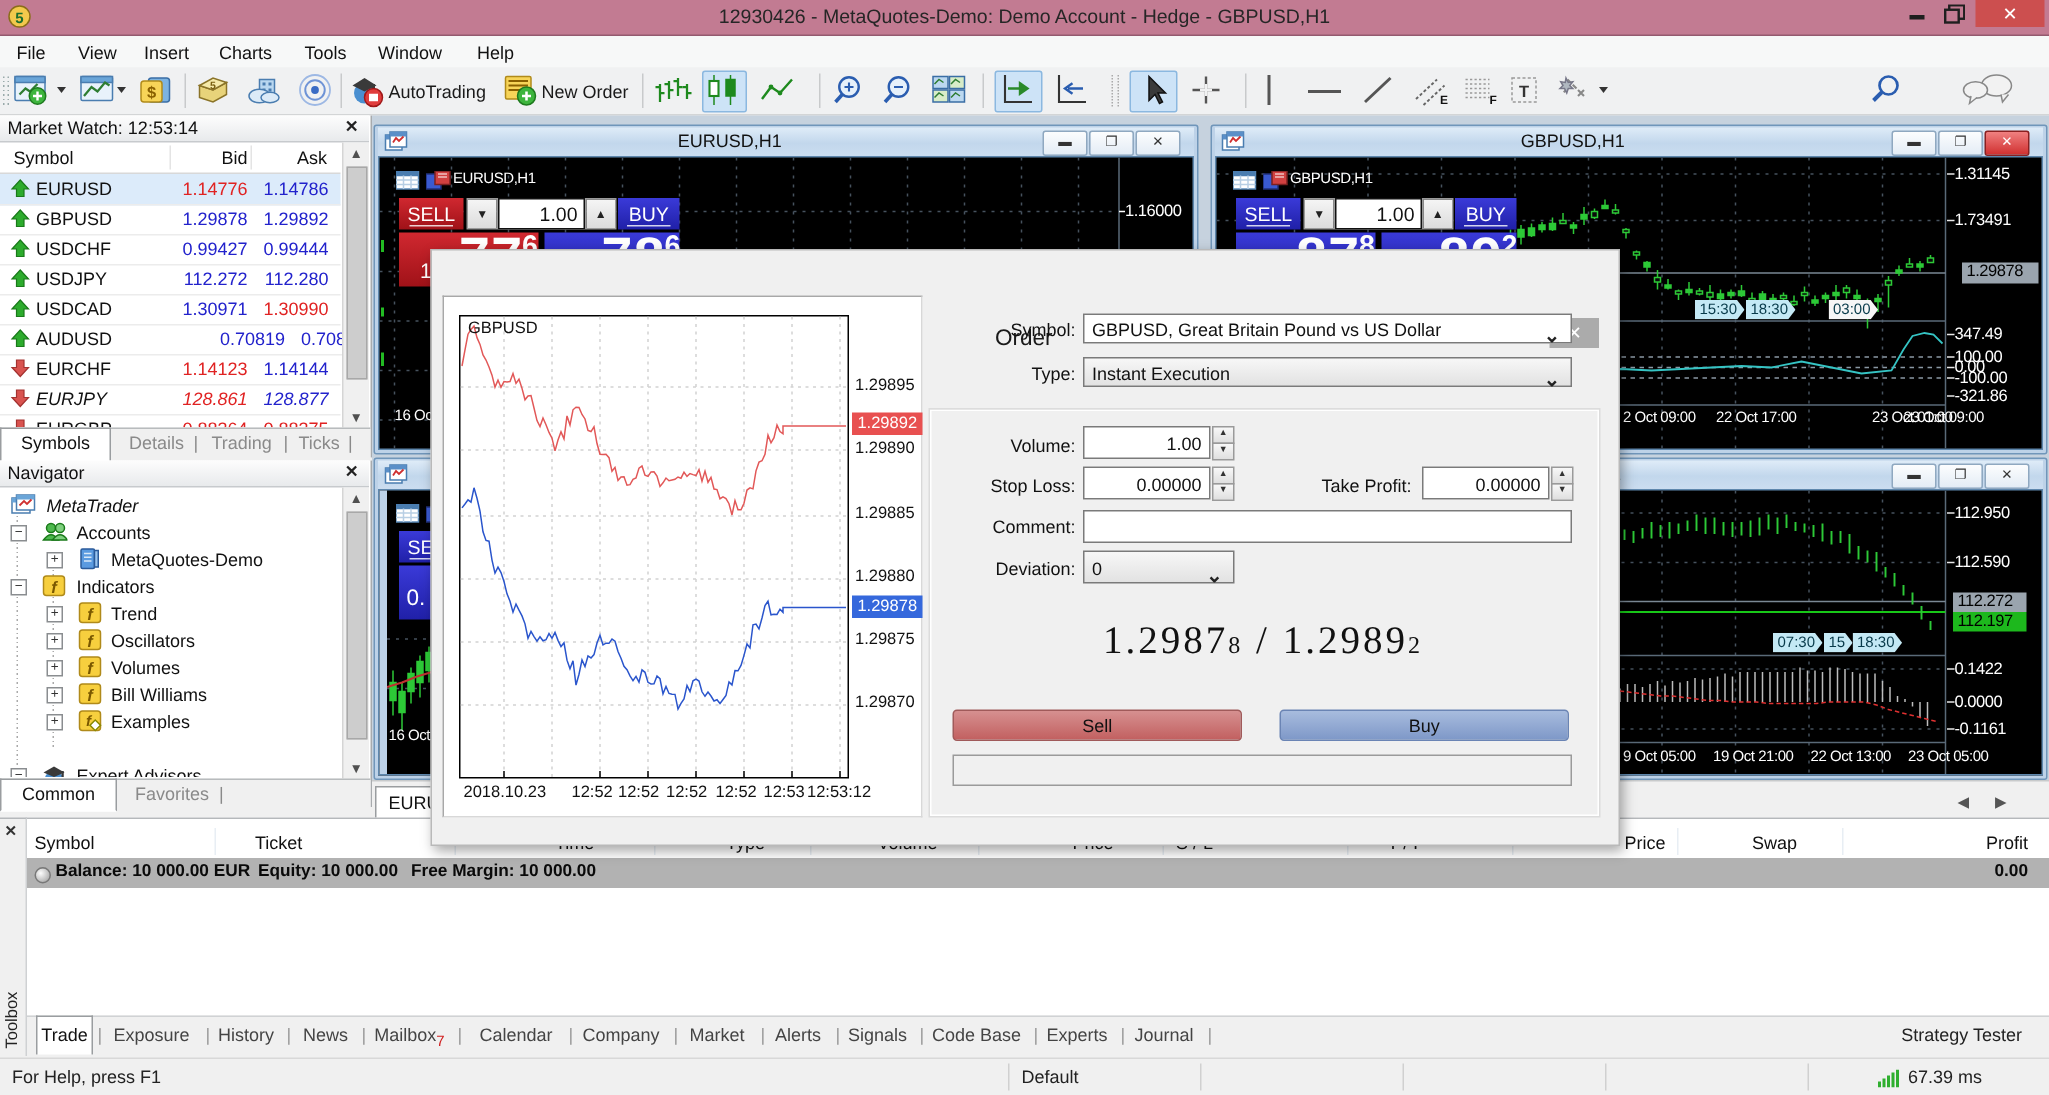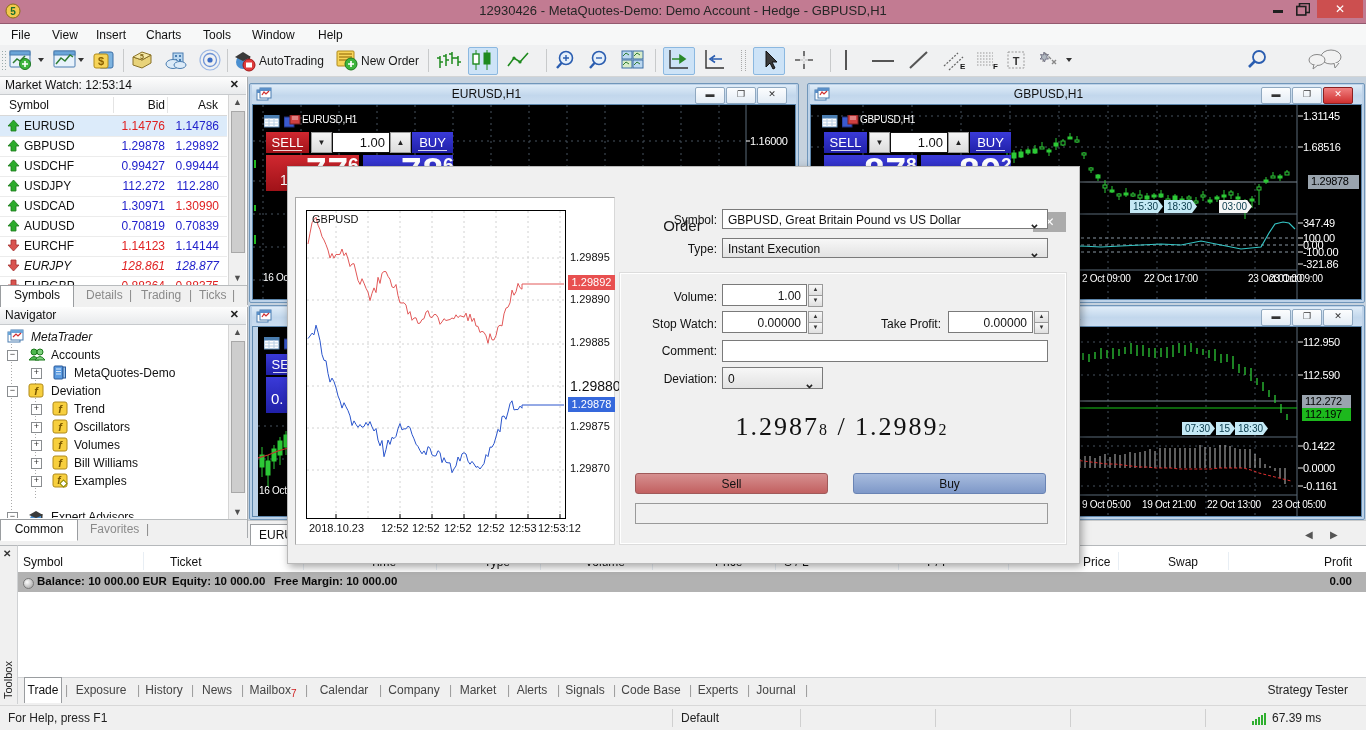--- a/index.html
+++ b/index.html
@@ -323,21 +323,21 @@
 <span class="abs mwask cblue">112.280</span>
         </div>
 <div class="abs mwrow" style="top:80px;">
 <span class="abs" style="left:7px;top:3px;"><svg width="13" height="13">
               <path d="M6.5 1 L12 7 H9 V12 H4 V7 H1 Z" fill="#2dab2d" stroke="#1a7a1a" stroke-width="0.8"></path>
             </svg></span>
 <span class="abs mwsym">USDCAD</span>
 <span class="abs mwbid cblue">1.30971</span>
 <span class="abs mwask cred">1.30990</span>
         </div>
-<div class="abs mwrow" style="top:100px;">
+<div class="abs mwrow" style="top:100px;padding-left:25px;">
 <span class="abs" style="left:7px;top:3px;"><svg width="13" height="13">
               <path d="M6.5 1 L12 7 H9 V12 H4 V7 H1 Z" fill="#2dab2d" stroke="#1a7a1a" stroke-width="0.8"></path>
             </svg></span>
 <span class="abs mwsym">AUDUSD</span>
 <span class="abs mwbid cblue">0.70819</span>
 <span class="abs mwask cblue">0.70839</span>
         </div>
 <div class="abs mwrow" style="top:120px;">
 <span class="abs" style="left:7px;top:3px;"><svg width="13" height="13">
               <path d="M6.5 12 L1 6 H4 V1 H9 V6 H12 Z" fill="#d9534f" stroke="#a33230" stroke-width="0.8"></path>
@@ -417,21 +417,21 @@
               <path d="M4 4 h5 M4 6.5 h5 M4 9 h5" stroke="#d8e8f8"></path>
             </svg></span>
           <span class="abs" style="left:74px;top:2px;">MetaQuotes-Demo</span>
         </div>
 <div class="abs treerow" style="left:0;top:56px;width:228px;">
           <span class="abs plusbox" style="left:7px;top:4px;">−</span>
           <span class="abs" style="left:28px;top:1px;"><svg width="16" height="15">
               <rect x="1" y="1" width="14" height="13" rx="2" fill="#f7cf3e" stroke="#b08a1a"></rect>
               <text x="8" y="12" font-size="11" font-style="italic" font-weight="bold" text-anchor="middle" fill="#7a5800">f</text>
             </svg></span>
-          <span class="abs" style="left:51px;top:2px;">Deviation</span>
+          <span class="abs" style="left:51px;top:2px;">Indicators</span>
         </div>
 <div class="abs treerow" style="left:0;top:74px;width:228px;">
           <span class="abs plusbox" style="left:31px;top:4px;">+</span>
           <span class="abs" style="left:52px;top:1px;"><svg width="16" height="15">
               <rect x="1" y="1" width="14" height="13" rx="2" fill="#f7cf3e" stroke="#b08a1a"></rect>
               <text x="8" y="12" font-size="11" font-style="italic" font-weight="bold" text-anchor="middle" fill="#7a5800">f</text>
             </svg></span>
           <span class="abs" style="left:74px;top:2px;">Trend</span>
         </div>
 <div class="abs treerow" style="left:0;top:92px;width:228px;">
@@ -720,21 +720,21 @@
     <span style="position:absolute;left:14px;top:17px;font-size:14px;color:#fff;">1.29</span>
     <span class="abs bigdig" style="left:40px;top:-4px;">87</span>
             <span style="position:absolute;left:82px;top:-1px;font-size:19px;font-weight:bold;color:#fff;">8</span>
   </div>
   <div class="abs okBuy" style="left:110px;top:50px;width:90px;height:36px;">
     <span style="position:absolute;left:11px;top:17px;font-size:14px;color:#fff;">1.29</span>
     <span class="abs bigdig" style="left:38px;top:-4px;">89</span>
             <span style="position:absolute;left:80px;top:-1px;font-size:19px;font-weight:bold;color:#fff;">2</span>
   </div>
           <div class="abs pricetag" style="left:492px;top:5px;">1.31145</div>
-          <div class="abs pricetag" style="left:492px;top:36px;">1.68516</div>
+          <div class="abs pricetag" style="left:492px;top:36px;">1.73491</div>
           <div class="abs" style="left:497px;top:70px;width:48px;height:14px;background:#9aa4ae;color:#000;font-size:11px;padding-left:3px;letter-spacing:-0.3px;">1.29878</div>
           <div class="abs pricetag" style="left:492px;top:112px;">347.49</div>
           <div class="abs pricetag" style="left:492px;top:127px;">100.00</div>
           <div class="abs pricetag" style="left:492px;top:134px;">0.00</div>
           <div class="abs pricetag" style="left:492px;top:141px;">-100.00</div>
           <div class="abs pricetag" style="left:492px;top:153px;">-321.86</div>
           <div class="abs timetag" style="left:319px;top:95px;">15:30</div>
           <div class="abs timetag" style="left:353px;top:95px;">18:30</div>
           <div class="abs timetag" style="left:408px;top:95px;background:#f6f6f6;">03:00</div>
           <div class="abs chartlbl" style="left:271px;top:168px;">2 Oct 09:00</div>
@@ -1180,21 +1180,21 @@
           <line x1="189" y1="307" x2="189" y2="303"></line>
           <line x1="221" y1="307" x2="221" y2="303"></line>
           <line x1="253" y1="307" x2="253" y2="303"></line>
         </g>
       </svg>
   <text class="abs" style="left:24px;top:46px;font-size:11px;color:#111;">GBPUSD</text>
   <div class="abs" style="left:282px;top:84px;font-size:11px;color:#111;">1.29895</div>
   <div class="abs" style="left:280px;top:108px;width:47px;height:15px;background:#e85050;color:#fff;font-size:11px;text-align:center;line-height:15px;">1.29892</div>
   <div class="abs" style="left:282px;top:126px;font-size:11px;color:#111;">1.29890</div>
   <div class="abs" style="left:282px;top:169px;font-size:11px;color:#111;">1.29885</div>
-  <div class="abs" style="left:282px;top:211px;font-size:14px;color:#111;">1.29880</div>
+  <div class="abs" style="left:282px;top:211px;font-size:11px;color:#111;">1.29880</div>
   <div class="abs" style="left:280px;top:230px;width:47px;height:15px;background:#3568dc;color:#fff;font-size:11px;text-align:center;line-height:15px;">1.29878</div>
   <div class="abs" style="left:282px;top:253px;font-size:11px;color:#111;">1.29875</div>
   <div class="abs" style="left:282px;top:295px;font-size:11px;color:#111;">1.29870</div>
   <div class="abs" style="left:21px;top:355px;font-size:11px;color:#111;">2018.10.23</div>
   <div class="abs" style="left:93px;top:355px;font-size:11px;color:#111;">12:52</div>
   <div class="abs" style="left:124px;top:355px;font-size:11px;color:#111;">12:52</div>
   <div class="abs" style="left:156px;top:355px;font-size:11px;color:#111;">12:52</div>
   <div class="abs" style="left:189px;top:355px;font-size:11px;color:#111;">12:52</div>
   <div class="abs" style="left:221px;top:355px;font-size:11px;color:#111;">12:53</div>
   <div class="abs" style="left:250px;top:355px;font-size:11px;color:#111;">12:53:12</div>
@@ -1204,21 +1204,21 @@
     <span class="combo-arrow" style="right:7px;top:4px;">⌄</span></div>
   <div class="abs dlbl" style="left:329px;top:75px;width:100px;">Type:</div>
   <div class="abs dfield" style="left:434px;top:71px;width:326px;height:20px;line-height:20px;padding-left:5px;box-sizing:border-box;background:linear-gradient(#f7f7f7,#e2e2e2);">Instant Execution
     <span class="combo-arrow" style="right:7px;top:4px;">⌄</span></div>
 
   <div class="abs" style="left:331px;top:105px;width:446px;height:271px;border:1px solid #dcdcdc;box-shadow:inset 0 0 0 1px #fff;"></div>
   <div class="abs dlbl" style="left:329px;top:123px;width:100px;">Volume:</div>
   <div class="abs dfield" style="left:434px;top:117px;width:85px;height:22px;line-height:22px;text-align:right;padding-right:5px;box-sizing:border-box;">1.00</div>
   <div class="abs spin" style="left:520px;top:117px;">▲</div>
   <div class="abs spin" style="left:520px;top:128px;">▼</div>
-  <div class="abs dlbl" style="left:329px;top:150px;width:100px;">Stop Watch:</div>
+  <div class="abs dlbl" style="left:329px;top:150px;width:100px;">Stop Loss:</div>
   <div class="abs dfield" style="left:434px;top:144px;width:85px;height:22px;line-height:22px;text-align:right;padding-right:5px;box-sizing:border-box;">0.00000</div>
   <div class="abs spin" style="left:520px;top:144px;">▲</div>
   <div class="abs spin" style="left:520px;top:155px;">▼</div>
   <div class="abs dlbl" style="left:553px;top:150px;width:100px;">Take Profit:</div>
   <div class="abs dfield" style="left:660px;top:144px;width:85px;height:22px;line-height:22px;text-align:right;padding-right:5px;box-sizing:border-box;">0.00000</div>
   <div class="abs spin" style="left:746px;top:144px;">▲</div>
   <div class="abs spin" style="left:746px;top:155px;">▼</div>
   <div class="abs dlbl" style="left:329px;top:177px;width:100px;">Comment:</div>
   <div class="abs dfield" style="left:434px;top:173px;width:326px;height:22px;box-sizing:border-box;"></div>
   <div class="abs dlbl" style="left:329px;top:205px;width:100px;">Deviation:</div>

